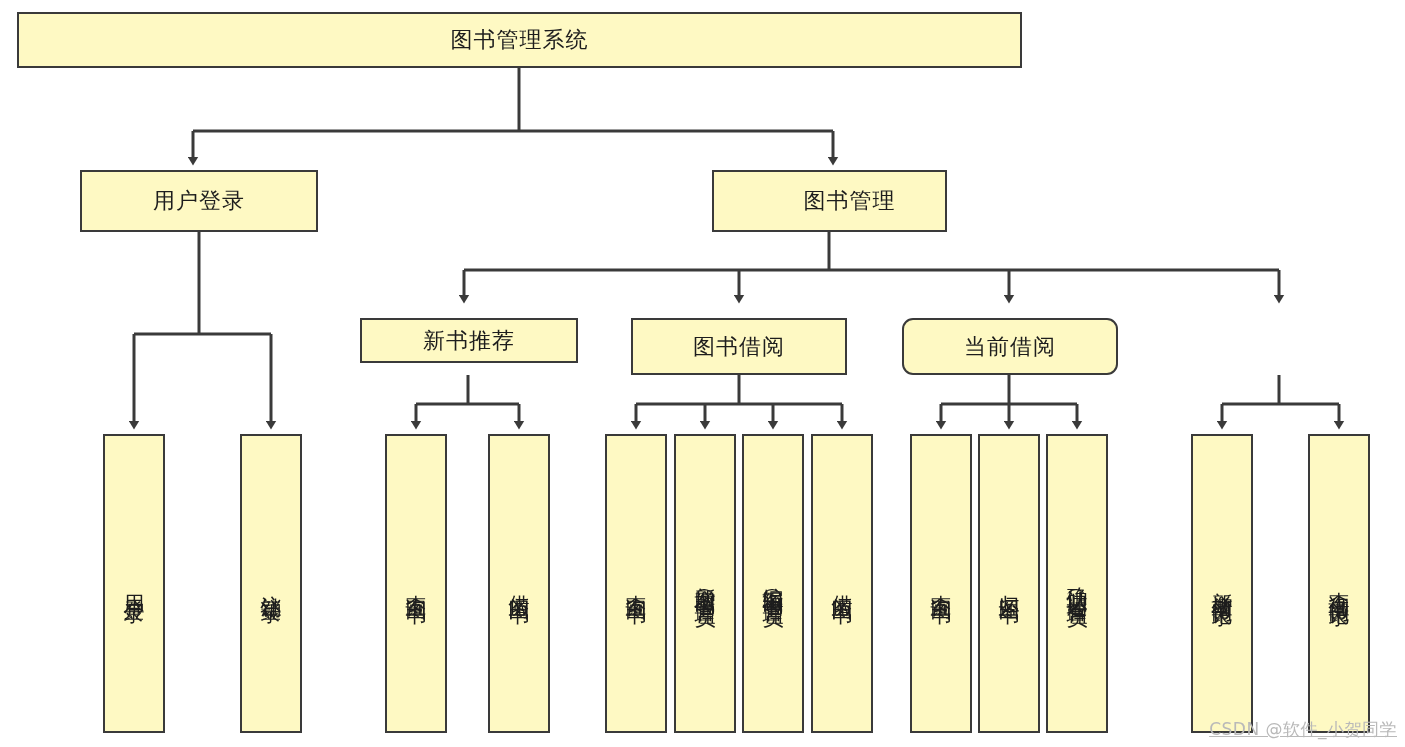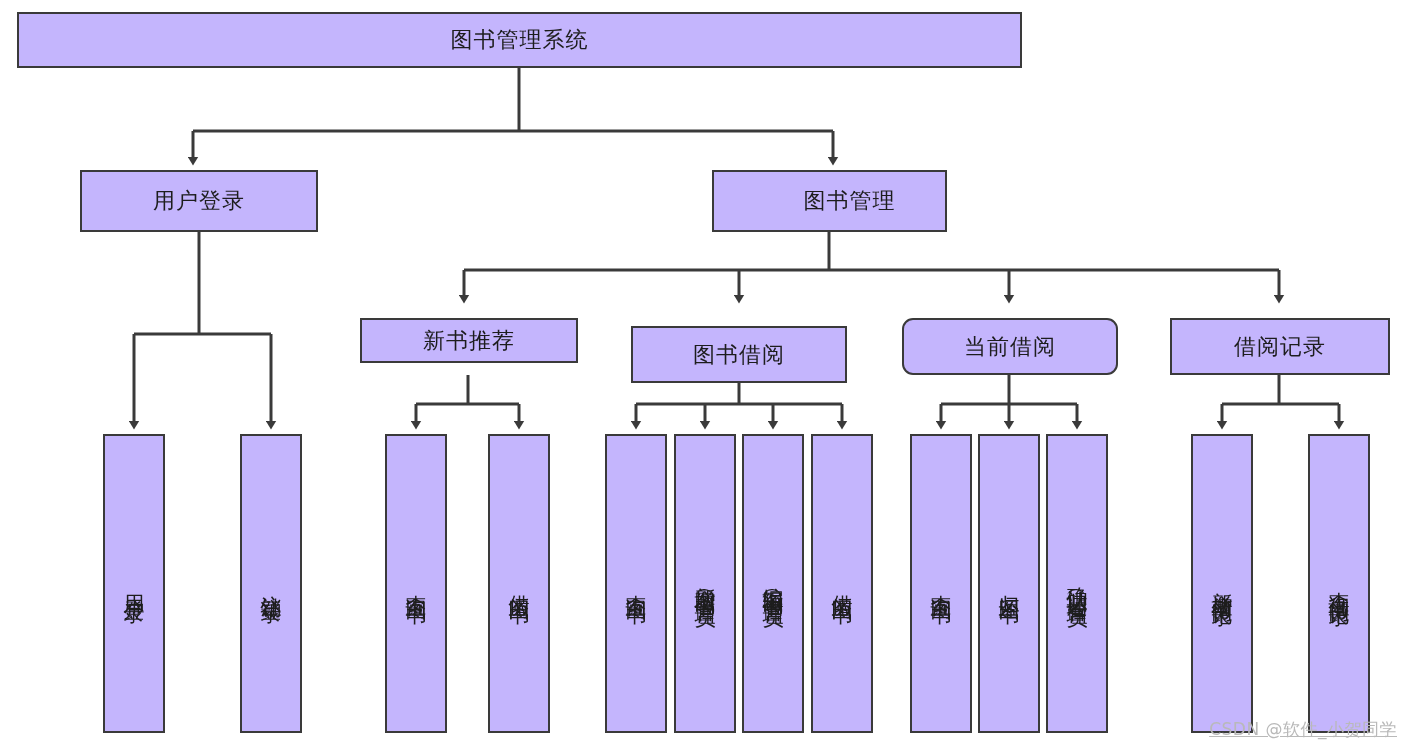--- a/index.html
+++ b/index.html
@@ -12,21 +12,21 @@
     width: 1405px;
     height: 747px;
     background: #ffffff;
     font-family: "DejaVu Sans", "Liberation Sans", sans-serif;
     overflow: hidden;
   }
   .node {
     position: absolute;
     box-sizing: border-box;
     border: 2.5px solid #3a3a3a;
-    background: #c4b5fd;
+    background: #fef9c3;
     display: flex;
     align-items: center;
     justify-content: center;
     color: #1d1d1d;
   }
   .node.horiz {
     font-size: 22px;
     letter-spacing: 1px;
   }
   .node.vert {
@@ -117,23 +117,22 @@
       <path d="M1339,404 L1339,422" marker-end="url(#arrow)"></path>
     </g>
   </svg>
 
   <div class="node horiz" style="left:17px; top:12px; width:1005px; height:56px;">图书管理系统</div>
 
   <div class="node horiz" style="left:80px; top:170px; width:238px; height:62px;">用户登录</div>
   <div class="node horiz" style="left:712px; top:170px; width:235px; height:62px;padding-left:40px;">图书管理</div>
 
   <div class="node horiz" style="left:360px; top:318px; width:218px; height:45px;">新书推荐</div>
-  <div class="node horiz" style="left:631px; top:318px; width:216px; height:57px;margin-top:8px;">图书借阅</div>
+  <div class="node horiz" style="left:631px; top:318px; width:216px; height:57px;">图书借阅</div>
   <div class="node horiz" style="left:902px; top:318px; width:216px; height:57px;border-radius:11px;">当前借阅</div>
-  <div class="node horiz" style="left:1170px; top:318px; width:220px; height:57px;">借阅记录</div>
 
   <div class="node vert" style="left:103px; top:434px; width:62px; height:299px;">
     <span class="vlabel">用户登录</span>
   </div>
   <div class="node vert" style="left:240px; top:434px; width:62px; height:299px;">
     <span class="vlabel">注销登录</span>
   </div>
 
   <div class="node vert" style="left:385px; top:434px; width:62px; height:299px;">
     <span class="vlabel">查询图书</span>

